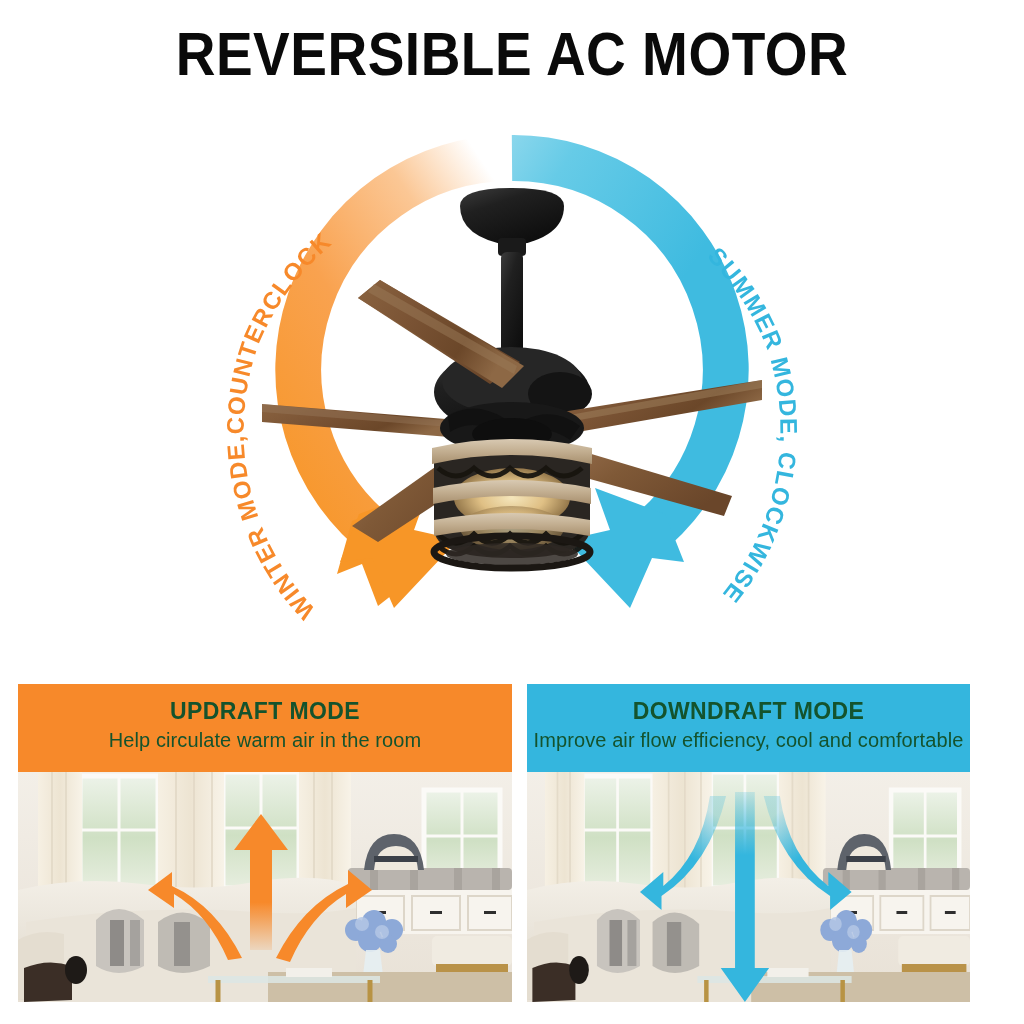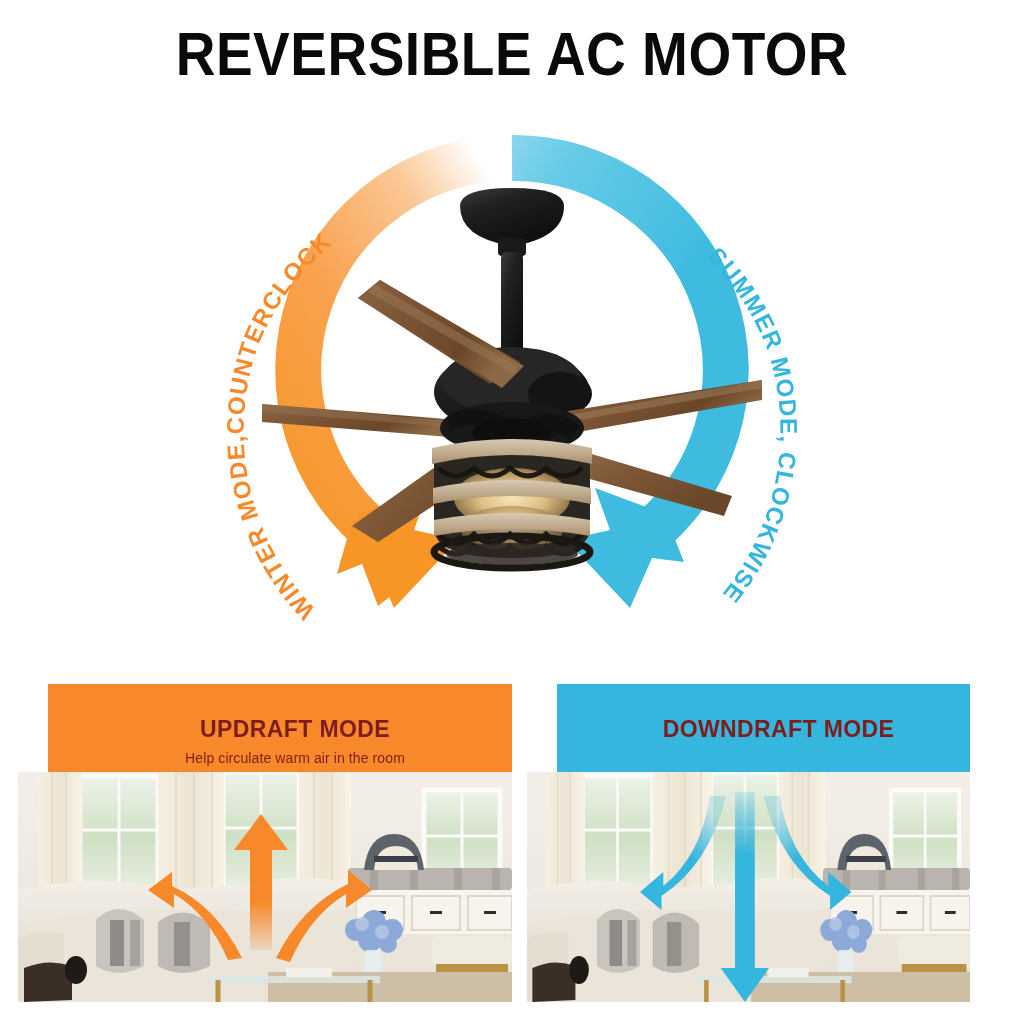--- a/index.html
+++ b/index.html
@@ -74,37 +74,36 @@
     height: 318px;
     overflow: hidden;
   }
   .panel.left  { left: 18px; }
   .panel.right { left: 527px; width: 443px; }
 
   .panel-header {
     height: 88px;
     width: 100%;
     box-sizing: border-box;
-    padding-top: 30px;
+    padding-top: 12px;
     text-align: center;
-    color: #7f1d1d;
-    margin-left: 30px;
+    color: #14532d;
   }
   .panel.left  .panel-header { background: #F7892A; }
   .panel.right .panel-header { background: #34B6DE; }
 
   .panel-title {
     font-size: 23px;
     font-weight: bold;
     letter-spacing: 0.4px;
     line-height: 30px;
     transform: scaleY(1.06);
   }
   .panel-sub {
-    font-size: 14px;
+    font-size: 20px;
     font-weight: 400;
     line-height: 28px;
     letter-spacing: 0.1px;
   }
 
   
   .room {
     position: relative;
     width: 100%;
     height: 230px;
@@ -407,20 +406,21 @@
           <path d="M 258,186 q 26,-52 72,-74 l 0,-14 L 354,118 L 328,136 l 0,-14
                    q -36,22 -56,68 Z" fill="#F7892A"></path>
         </svg>
       </div>
     </div>
   </div>
 
   <div class="panel right">
     <div class="panel-header">
       <div class="panel-title">DOWNDRAFT MODE</div>
+      <div class="panel-sub">Improve air flow efficiency, cool and comfortable</div>
     </div>
 
     <div class="room">
       <svg class="room-svg" viewBox="0 0 494 230" preserveAspectRatio="none">
 
         <rect x="0" y="0" width="494" height="230" fill="url(#wallL)"></rect>
         <rect x="62" y="4" width="78" height="112" fill="url(#winL)" stroke="#FBFAF7" stroke-width="5"></rect>
         <rect x="205" y="0" width="76" height="116" fill="url(#winL)" stroke="#FBFAF7" stroke-width="5"></rect>
         <rect x="406" y="18" width="76" height="92" fill="url(#winL)" stroke="#FBFAF7" stroke-width="5"></rect>
         <g stroke="#FBFAF7" stroke-width="3">

